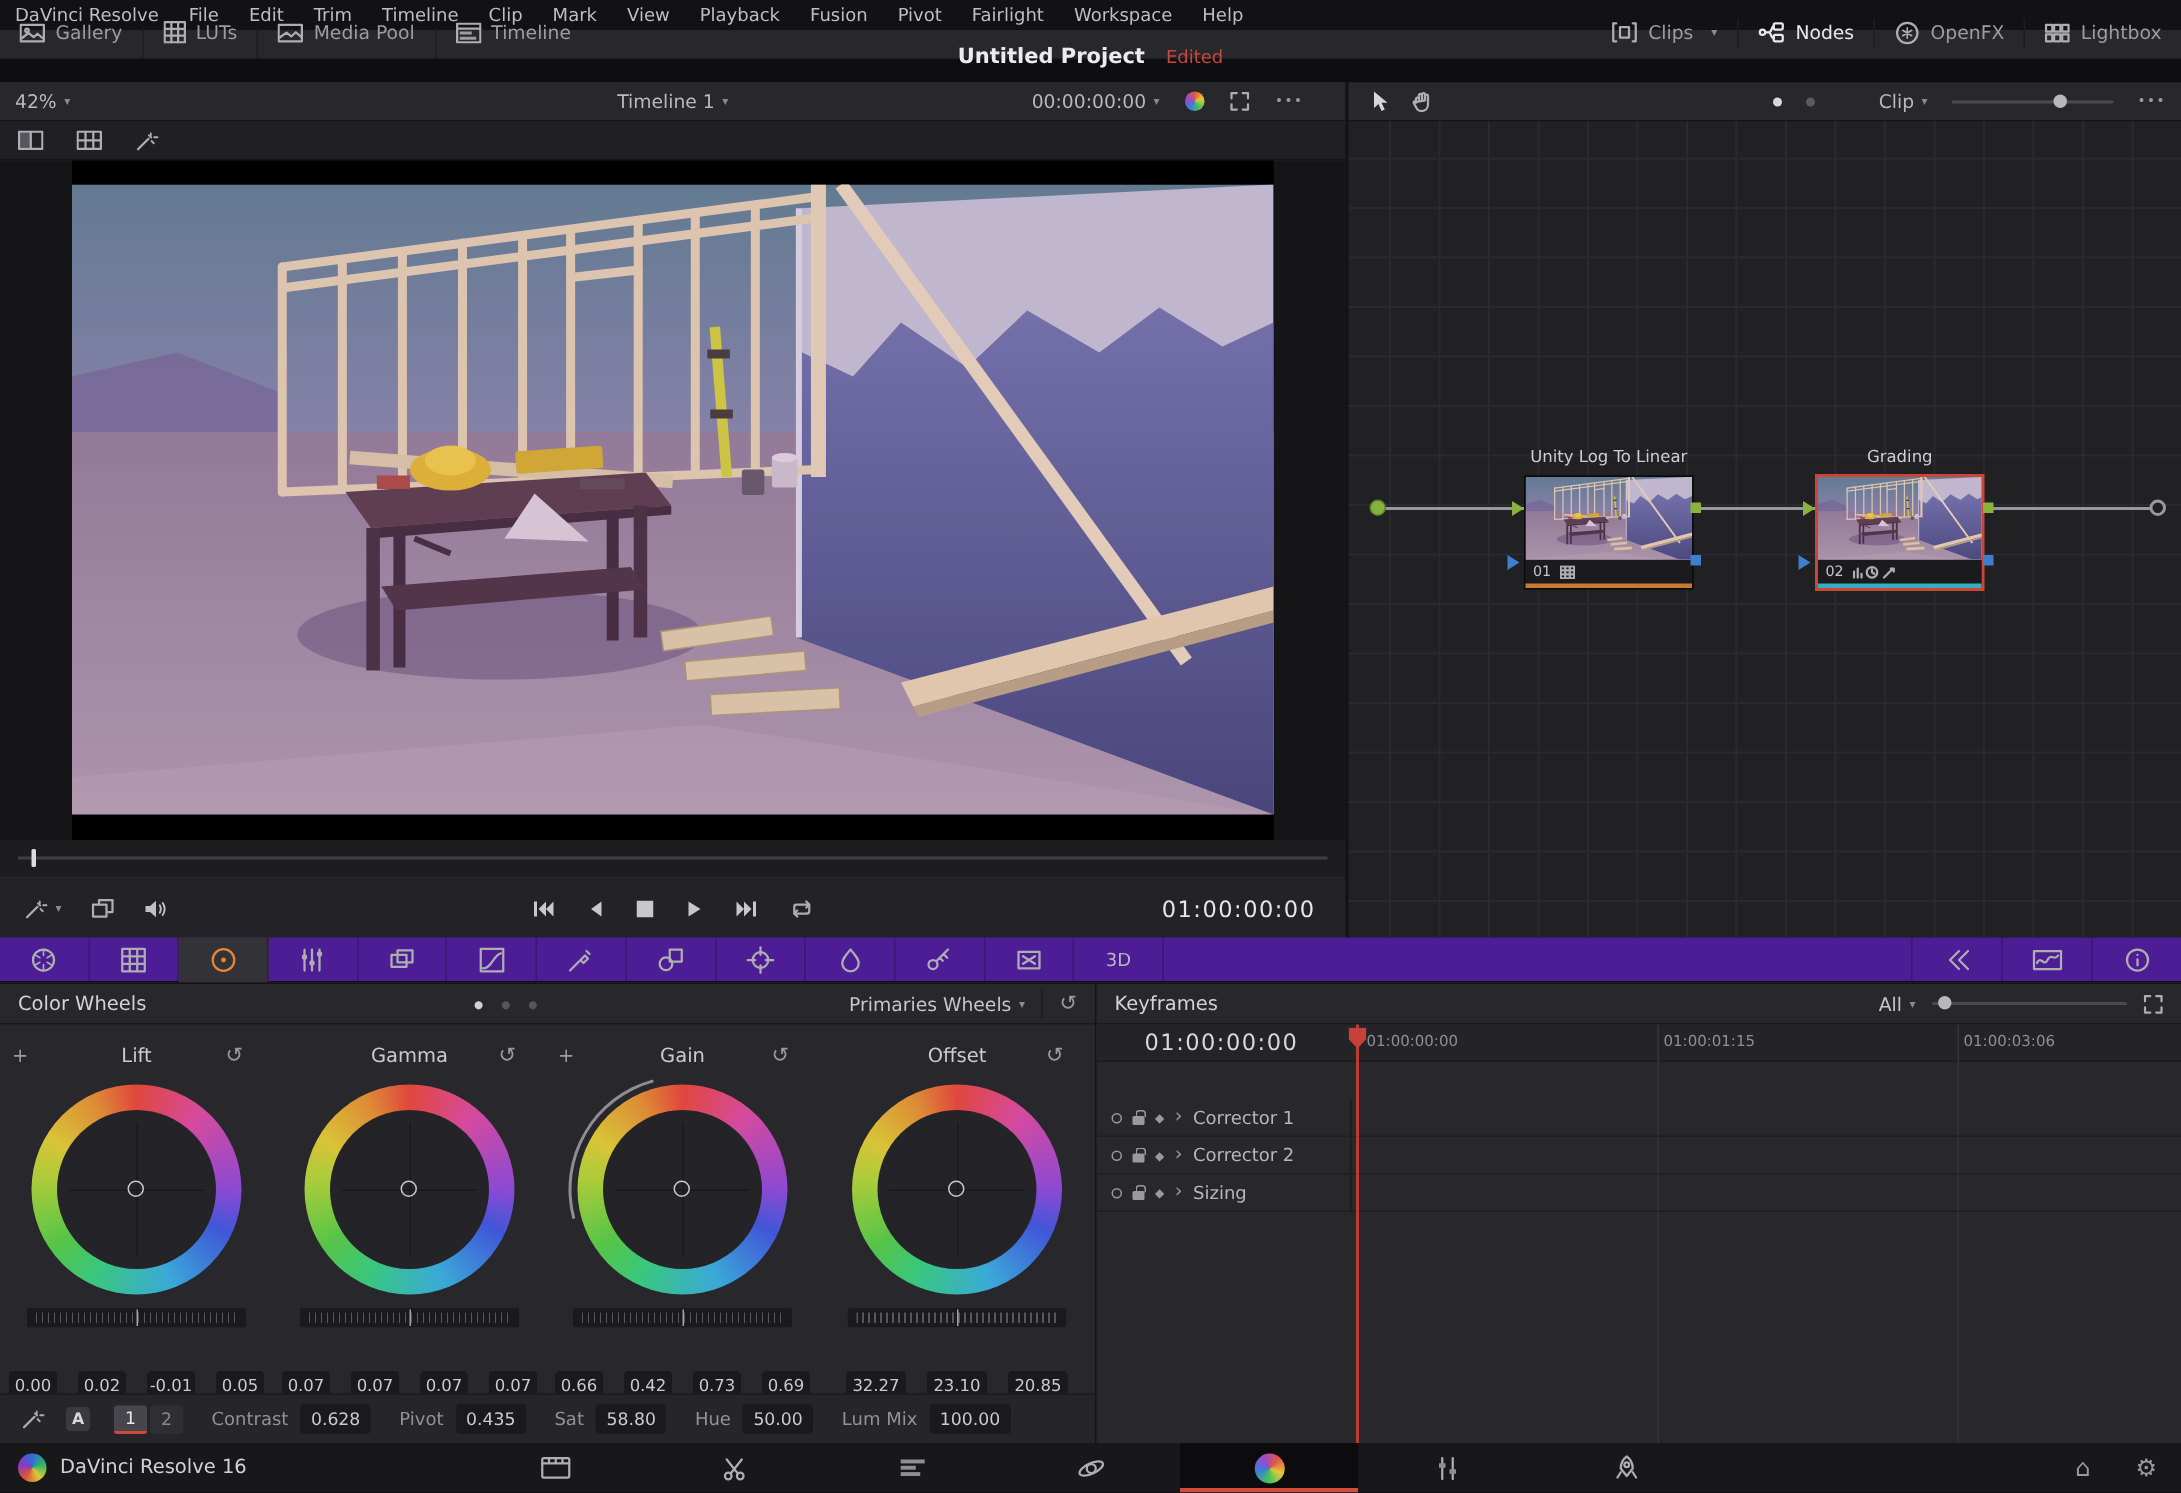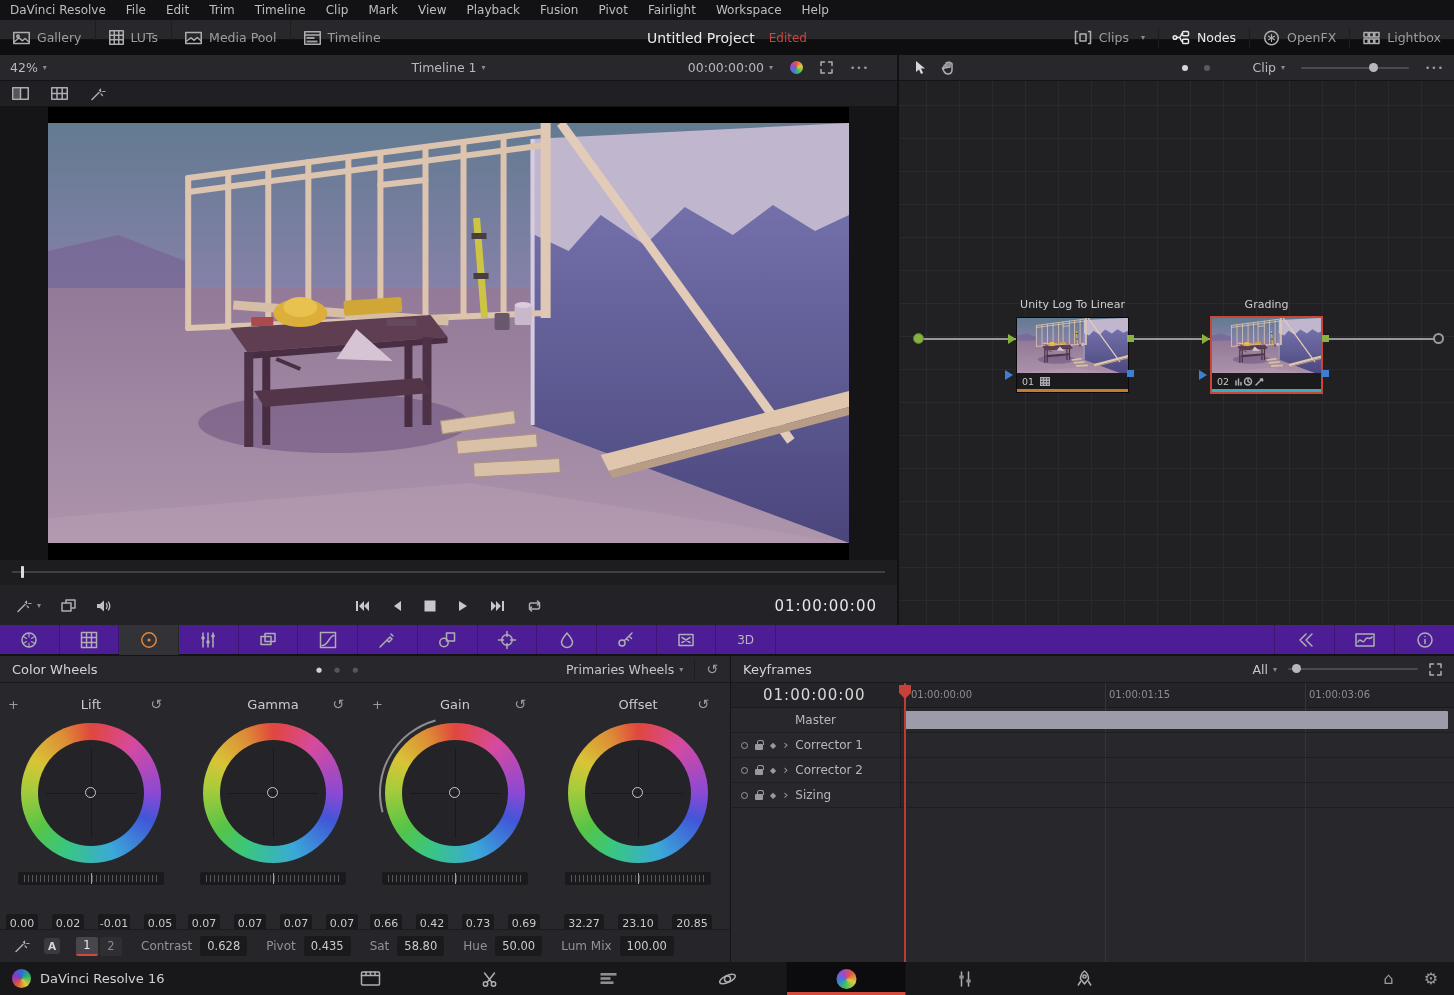--- a/index.html
+++ b/index.html
@@ -5,27 +5,27 @@
 *{margin:0;padding:0;box-sizing:border-box}
 html,body{background:#0e0e10}
 body{width:1454px;height:995px;position:relative;overflow:hidden;font-family:"DejaVu Sans","Liberation Sans",sans-serif;color:#c4c4c6;font-size:12px}
 .ic{stroke:#aeaeb2;fill:none;stroke-width:1.5;stroke-linecap:round;stroke-linejoin:round;display:block}
 .chev{font-size:8px;color:#8a8a8e;margin-left:5px}
 .more{font-size:9px;letter-spacing:1px;color:#9a9a9e}
 
 #menubar{position:absolute;top:0;left:0;width:100%;height:20px;background:#121214;display:flex;align-items:center;color:#bebec1}
 #menubar>span{padding:0 10px;height:20px;line-height:20px}
 
-#toolbar{position:absolute;top:20px;left:0;width:100%;height:20px;background:#28282c;border-bottom:1px solid #111;display:flex;align-items:flex-start}
+#toolbar{position:absolute;top:20px;left:0;width:100%;height:20px;background:#28282c;border-bottom:1px solid #111;display:flex;align-items:flex-end}
 .tbtn{display:flex;align-items:center;gap:7px;color:#9d9da1;font-size:12.5px;padding:0 13px;height:35px;white-space:nowrap}
 .tbtn.active{color:#e9e9eb}
 .tbtn.active .ic{stroke:#e9e9eb}
 .tsep{width:1px;height:20px;background:#1d1d20}
 #title-wrap{position:absolute;left:0;right:0;top:0;height:35px;display:flex;align-items:center;justify-content:center;gap:14px;pointer-events:none}
-#project-title{font-size:14px;font-weight:normal;color:#ececee}
+#project-title{font-size:14px;font-weight:bold;color:#ececee}
 #edited-badge{font-size:12px;color:#c9473e}
 #toolbar .right{margin-left:auto;display:flex;align-items:center;height:35px}
 
 #viewer{position:absolute;left:0;top:55px;width:897px;height:570px;background:#0c4a6e}
 .phead{height:26px;background:#28282c;border-bottom:1px solid #141416;display:flex;align-items:center;font-size:12.5px;color:#b9b9bc;position:relative}
 .vh-left{display:flex;align-items:center;padding-left:10px}
 .vh-center{position:absolute;left:0;right:0;display:flex;align-items:center;justify-content:center;pointer-events:none}
 .vh-right{margin-left:auto;display:flex;align-items:center;gap:17px;padding-right:28px}
 .colorcircle{width:13px;height:13px;border-radius:50%;background:conic-gradient(#e05545,#e0c83a,#47c457,#3a7fd8,#9a4ad0,#e05545);display:inline-block}
 #icon-row{height:26px;background:#202024;border-bottom:1px solid #141416;display:flex;align-items:center;gap:22px;padding-left:12px}
@@ -724,26 +724,20 @@
   </div>
   <div id="kf-tcrow">
     <span id="kf-tc">01:00:00:00</span>
     <span class="rlabel" style="left:180px">01:00:00:00</span>
     <span class="rlabel" style="left:378px">01:00:01:15</span>
     <span class="rlabel" style="left:578px">01:00:03:06</span>
   </div>
   <div class="vline" style="left:374px"></div>
   <div class="vline" style="left:574px"></div>
 
-  <div class="kfrow" style="top:52px">
-    <div class="lblcell center">
-        <span>Master</span>
-      </div>
-    <div class="masterband"></div>
-  </div>
   <div class="kfrow" style="top:77px">
     <div class="lblcell">
       <span class="endot"></span>
       <span class="lock"></span>
       <span class="dia">◆</span>
       <span class="arr">›</span>
       <span>Corrector 1</span>
     </div>
   </div>
   <div class="kfrow" style="top:102px">

